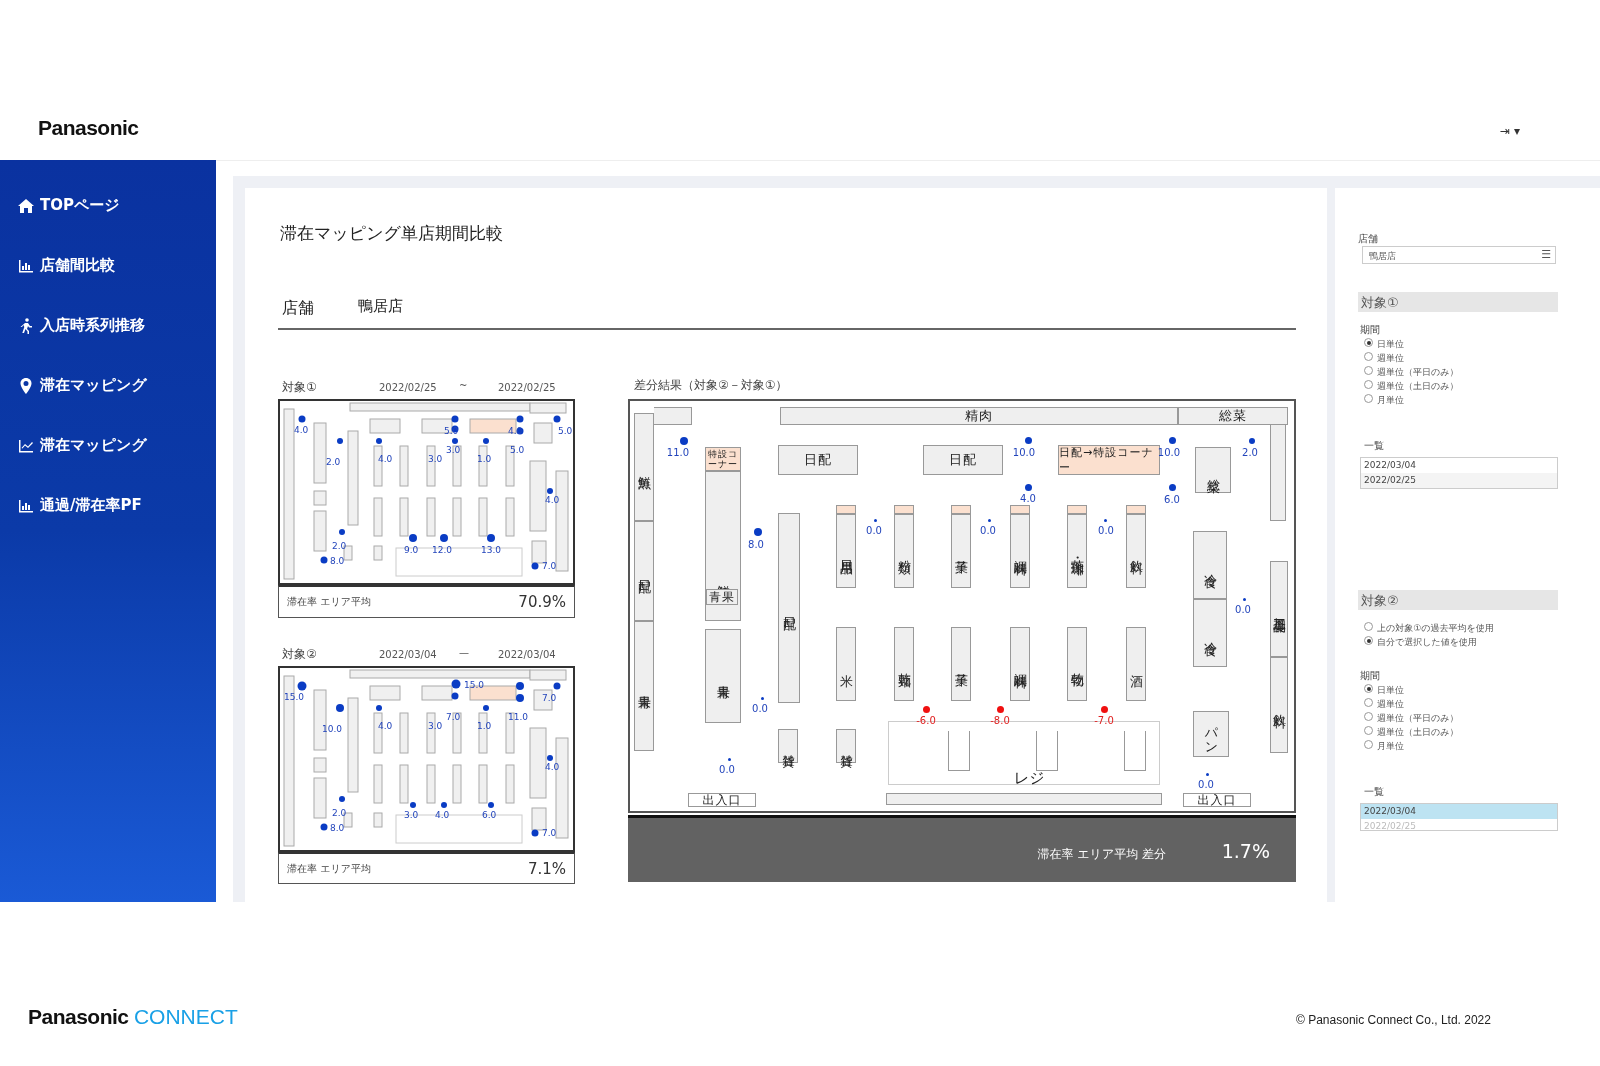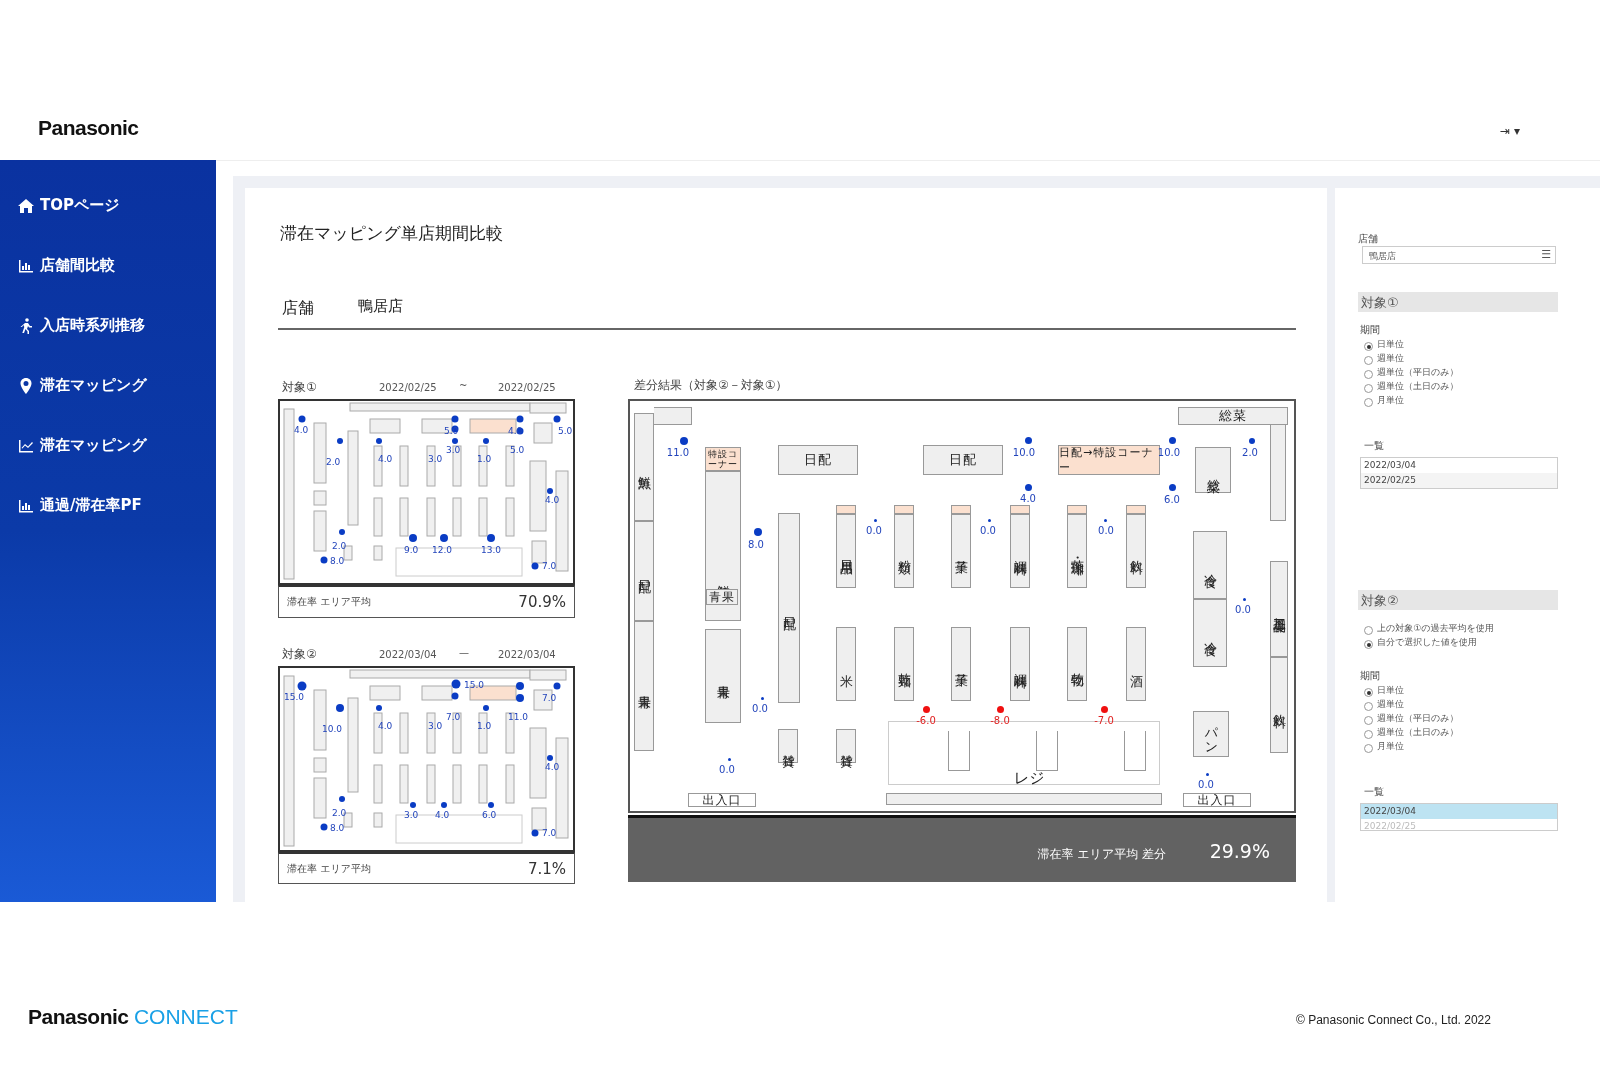--- a/index.html
+++ b/index.html
@@ -34,21 +34,21 @@
 .cap{position:absolute;background:#fbe0cf;border:1.5px solid #999;height:9px}
 .dot{position:absolute;border-radius:50%;background:#0a3cc4}
 .dot.red{background:#f01010}
 .dval{position:absolute;font-size:10px;color:#2244bb;transform:translateX(-50%)}
 .dval.red{color:#e02020}
 .register{position:absolute;border:1px solid #ccc;background:#fff}
 .lshape{position:absolute;width:22px;height:40px;border:1.5px solid #999;border-top:none;background:transparent}
 .rp-label{position:absolute;font-size:10px;color:#444}
 .rp-input{position:absolute;left:1362px;top:246px;width:194px;height:18px;border:1px solid #ccc;font-size:9px;color:#555;padding:3px 6px;cursor:pointer}
 .rp-section{position:absolute;left:1358px;width:200px;height:20px;background:#e6e6e6;font-size:13px;color:#555;padding:2px 3px}
-.radio{position:absolute;left:1364px;font-size:9px;color:#555;display:flex;align-items:flex-end;gap:4px;cursor:pointer;white-space:nowrap}
+.radio{position:absolute;left:1364px;font-size:9px;color:#555;display:flex;align-items:flex-start;gap:4px;cursor:pointer;white-space:nowrap}
 .radio .c{width:9px;height:9px;border:1px solid #999;border-radius:50%;position:relative}
 .radio .c.on::after{content:"";position:absolute;left:2px;top:2px;width:4px;height:4px;border-radius:50%;background:#333}
 .list{position:absolute;left:1360px;width:198px;border:1px solid #ccc;font-size:9px;color:#444}
 .list div{height:15px;padding:2px 3px;cursor:pointer}
 .list div.sel{background:#bde3f2}
 .list div.alt{background:#f4f4f4}
 .footer-logo{position:absolute;left:28px;top:1005px;font-family:"Liberation Sans",sans-serif;font-weight:bold;font-size:21px;color:#111;letter-spacing:-0.5px}
 .footer-logo span{color:#19a0e6;font-weight:normal;letter-spacing:0}
 .copyright{position:absolute;left:1296px;top:1013px;font-size:12px;color:#222;font-family:"Liberation Sans",sans-serif}
 </style>
@@ -272,20 +272,21 @@
   <span class="val">7.1%</span>
 </div>
 
 <div class="diff-head">差分結果（対象②－対象①）</div>
 <div class="diff-map">
 
   <div class="shelf" style="left:4px;top:12px;width:20px;height:108px;padding-top:0">鮮魚</div>
   <div class="shelf" style="left:4px;top:120px;width:20px;height:100px">日配</div>
   <div class="shelf" style="left:4px;top:220px;width:20px;height:130px">青果</div>
   <div style="position:absolute;left:24px;top:6px;width:38px;height:18px;background:#efefef;border:1.5px solid #999;border-left:none"></div>
+  <div class="shelf h" style="left:150px;top:6px;width:398px;height:18px">精肉</div>
   <div class="shelf h" style="left:548px;top:6px;width:110px;height:18px">総菜</div>
   <div style="position:absolute;left:640px;top:24px;width:16px;height:96px;background:#efefef;border:1.5px solid #999;border-top:none"></div>
   <div class="shelf" style="left:640px;top:160px;width:18px;height:96px">加工食品</div>
   <div class="shelf" style="left:640px;top:256px;width:18px;height:96px">飲料</div>
 
   <div class="shelf h pink" style="left:75px;top:46px;width:36px;height:24px;font-size:9px;line-height:10px;white-space:normal;text-align:center">特設コーナー</div>
   <div class="shelf" style="left:75px;top:70px;width:36px;height:150px;padding-top:60px">鮮魚</div>
   <div class="shelf h" style="left:76px;top:188px;width:32px;height:16px;font-size:12px">青果</div>
   <div class="shelf" style="left:75px;top:228px;width:36px;height:94px">青果</div>
   <div class="shelf" style="left:148px;top:112px;width:22px;height:190px">日配</div>
@@ -360,21 +361,21 @@
   <div class="dval" style="left:576px;top:378px">0.0</div>
   <div class="dot red" style="left:293px;top:305px;width:7px;height:7px"></div>
   <div class="dval red" style="left:296px;top:314px">-6.0</div>
   <div class="dot red" style="left:367px;top:305px;width:7px;height:7px"></div>
   <div class="dval red" style="left:370px;top:314px">-8.0</div>
   <div class="dot red" style="left:471px;top:305px;width:7px;height:7px"></div>
   <div class="dval red" style="left:474px;top:314px">-7.0</div>
 </div>
 <div class="diff-foot">
   <span class="lbl">滞在率 エリア平均 差分</span>
-  <span class="val">29.9%</span>
+  <span class="val">1.7%</span>
 </div>
 
 <div class="right-card"></div>
 <div class="rp-label" style="left:1358px;top:232px">店舗</div>
 <div class="rp-input">
   <span>鴨居店</span>
   <span style="position:absolute;right:4px;top:1px;font-size:11px">☰</span>
 </div>
 
 <div class="rp-section" style="top:292px">対象①</div>

